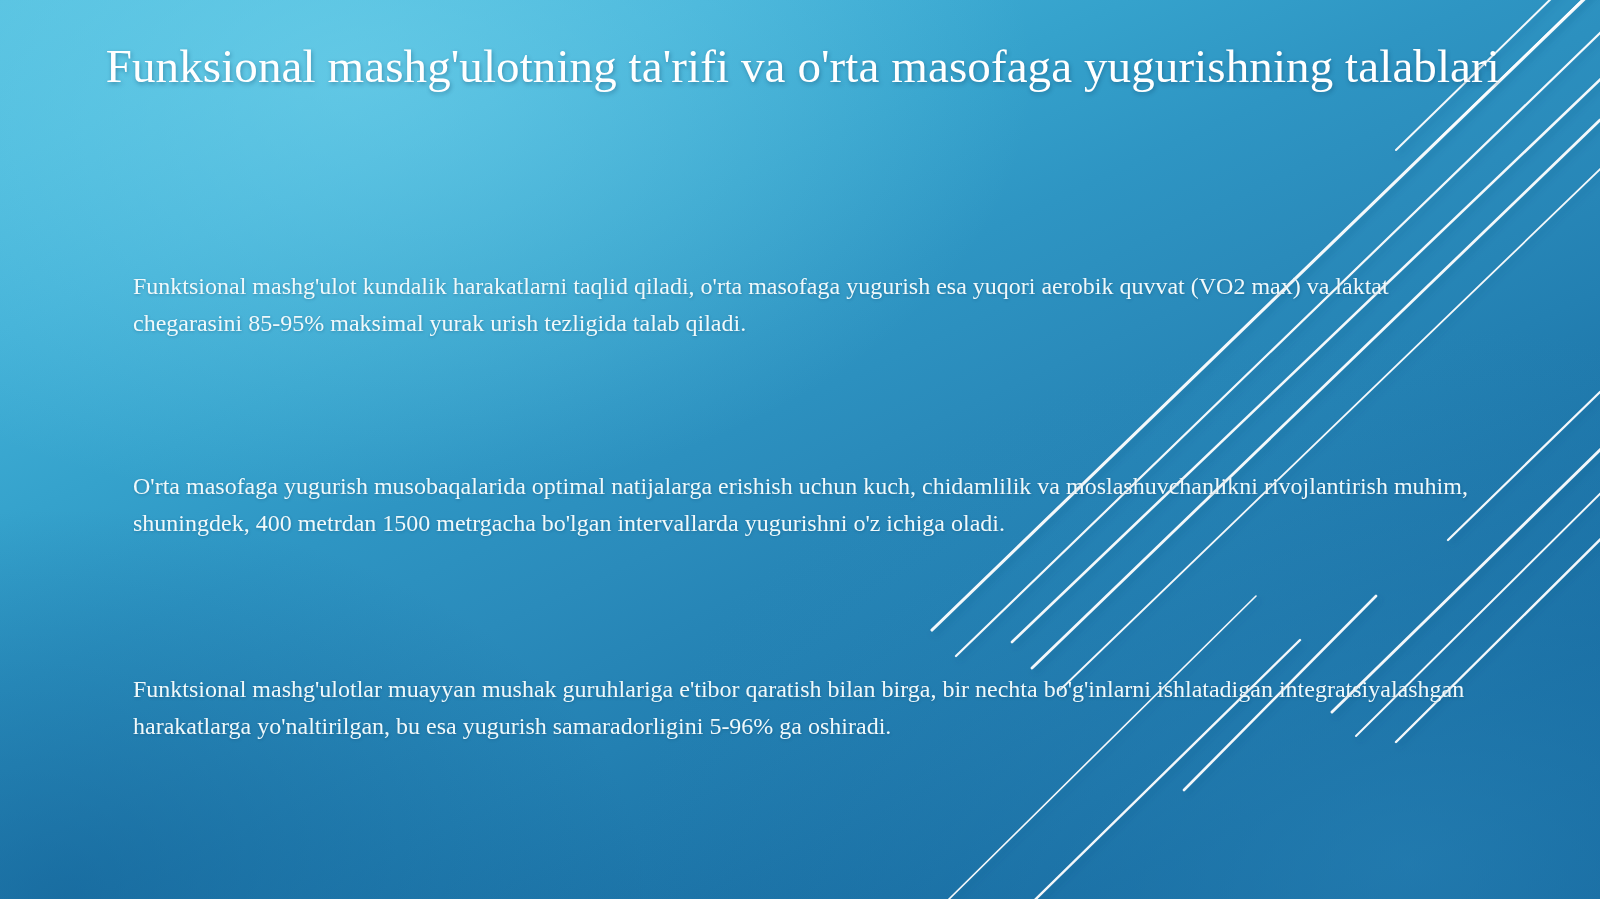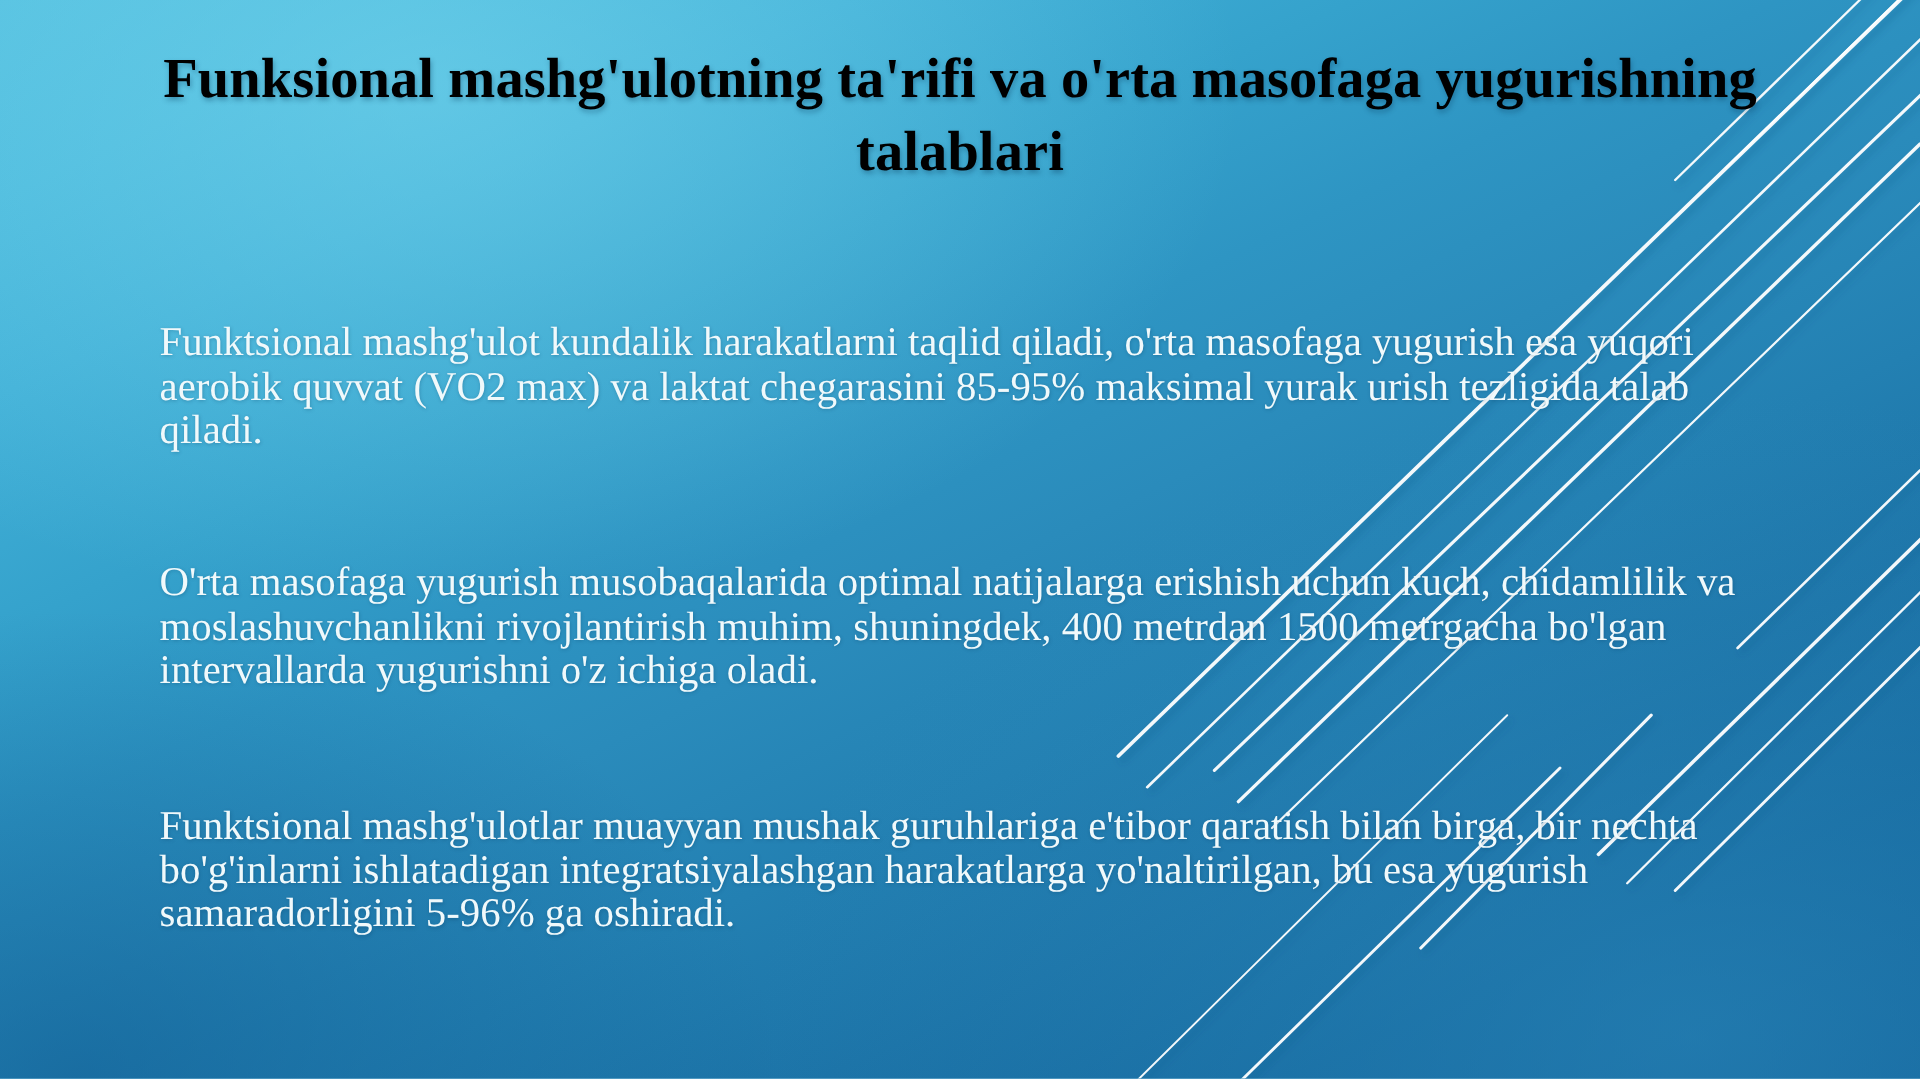--- a/index.html
+++ b/index.html
@@ -58,40 +58,40 @@
   .content {
     position: absolute;
     inset: 0;
   }
 
   .title {
     position: absolute;
     left: 100px;
     top: 36px;
     width: 1400px;
-    text-align: center;
+    text-align: right;
     font-size: 47px;
     line-height: 1.30;
-    font-weight: bold;
-    color: #000000;
+    font-weight: normal;
+    color: #ffffff;
     letter-spacing: 0.1px;
     text-shadow: 1px 2px 4px rgba(10,60,95,0.38);
     white-space: pre-line;
   }
 
   .body-block {
     position: absolute;
     left: 133px;
     width: 1340px;
   }
   .para {
     position: absolute;
     left: 0;
     width: 1340px;
-    font-size: 34px;
+    font-size: 24px;
     line-height: 36.5px;
     color: #f0f9fb;
     text-shadow: 0.5px 1px 3px rgba(10,60,95,0.30);
     margin-top: 19px;
   }
   .para.p1 { top: 249px; }
   .para.p2 { top: 449px; }
   .para.p3 { top: 652px; }
 </style>
 </head>

